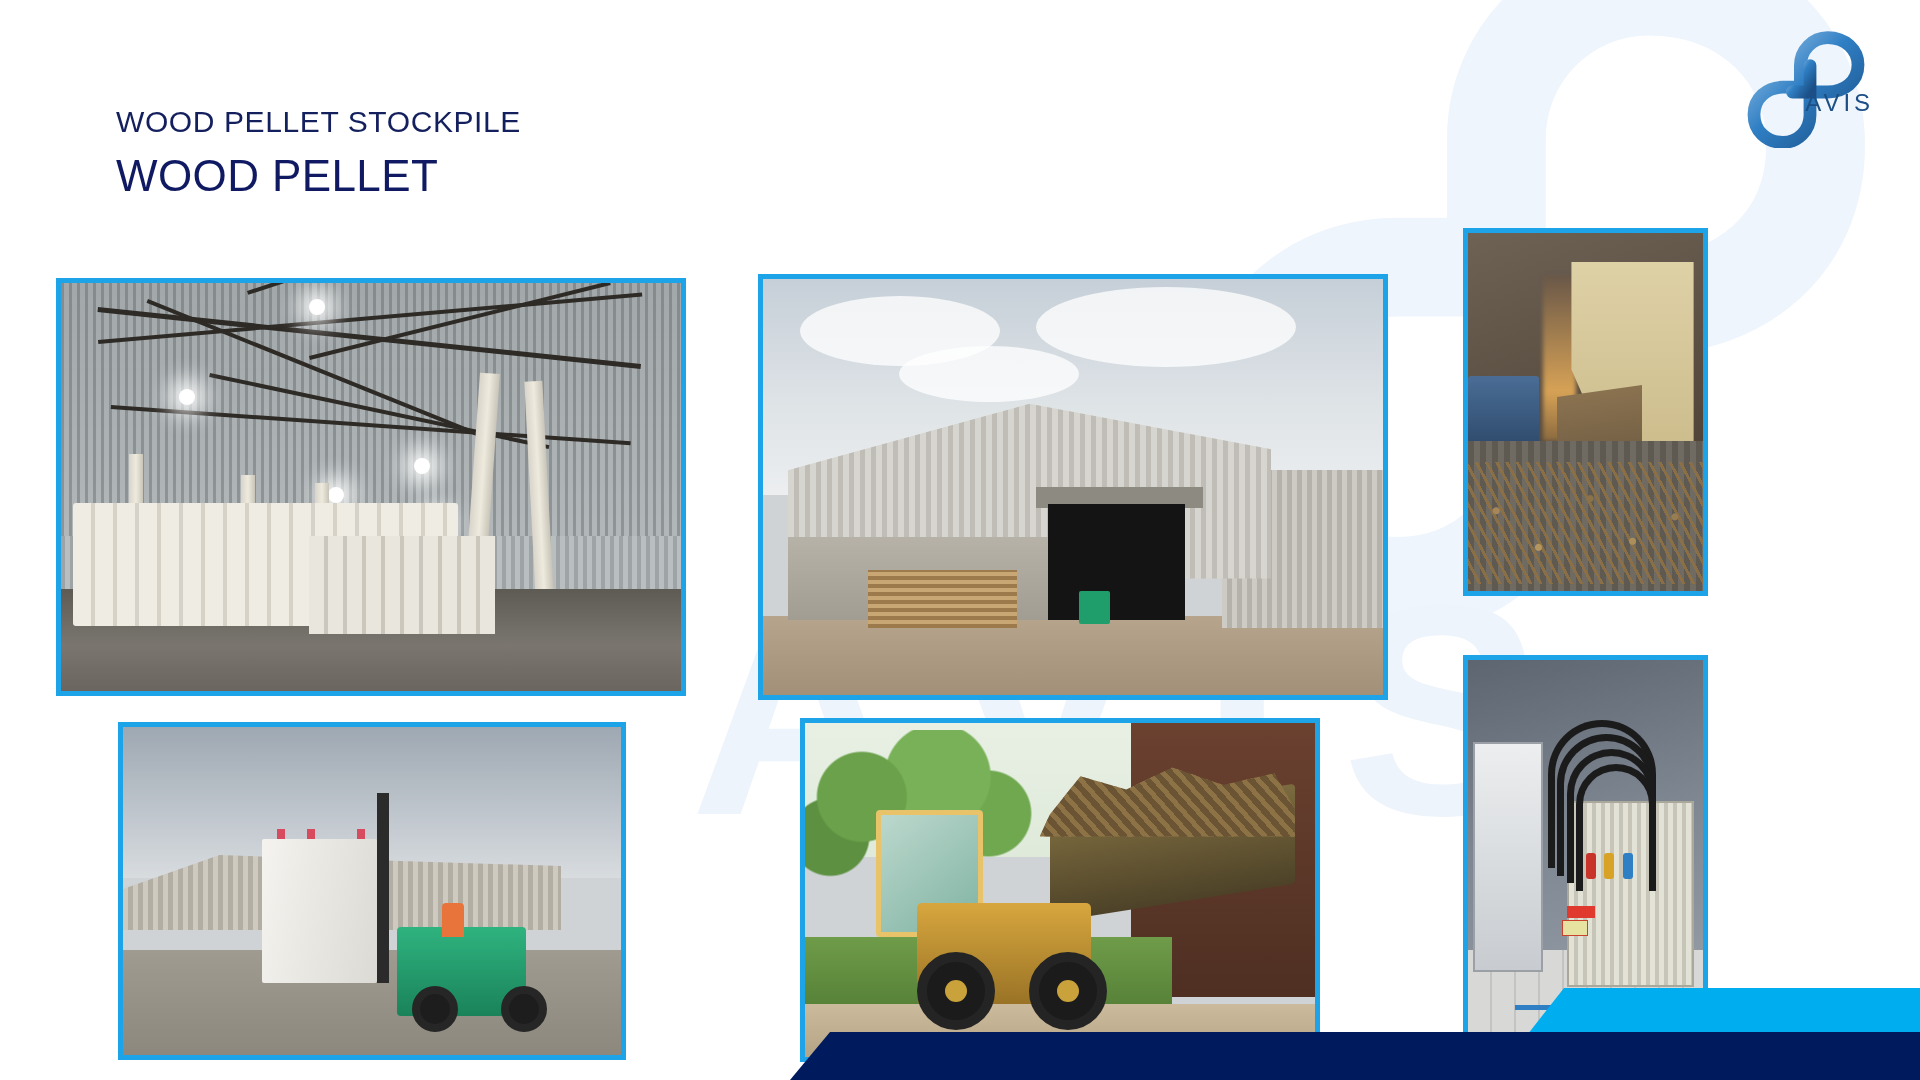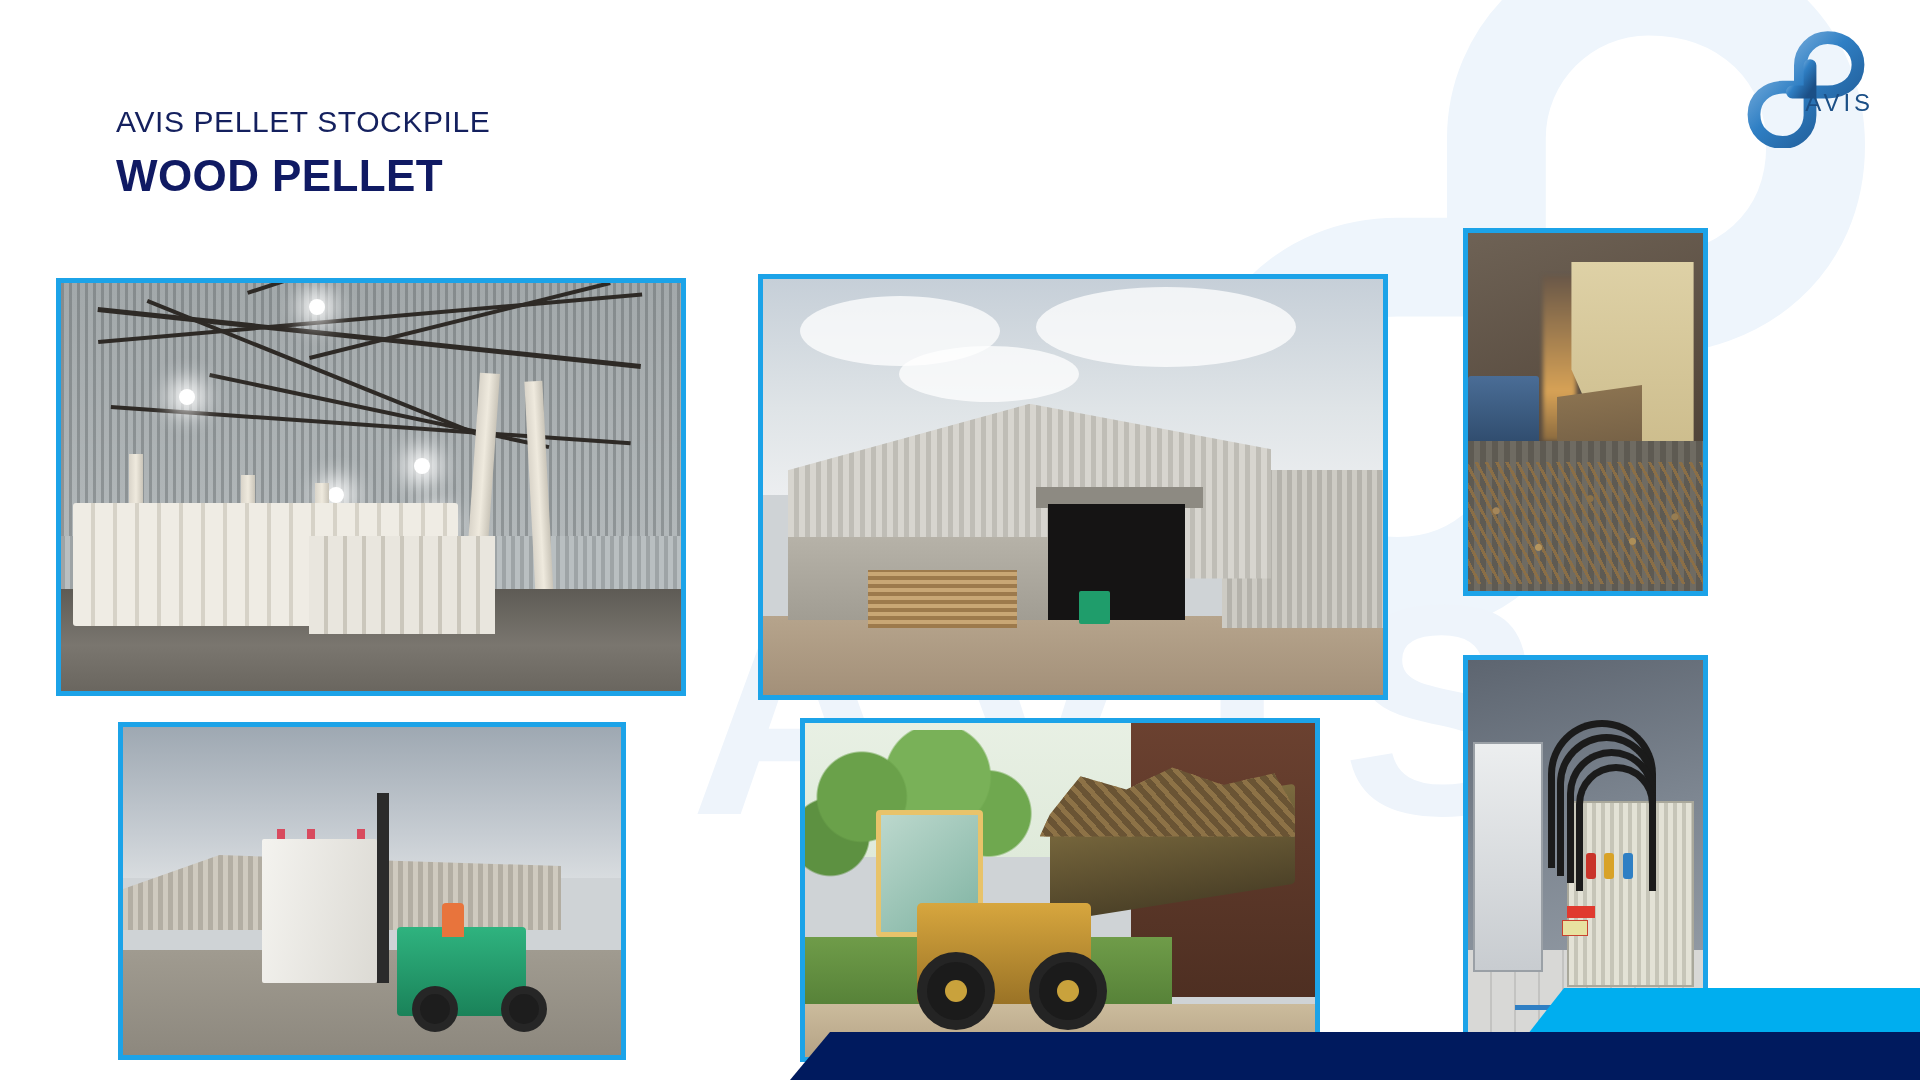--- a/index.html
+++ b/index.html
@@ -48,21 +48,21 @@
   }
   .eyebrow {
     font-size: 30px;
     font-weight: 400;
     letter-spacing: 0.6px;
     color: #14205e;
     line-height: 1.2;
   }
   .title {
     font-size: 44px;
-    font-weight: 700;
+    font-weight: 400;
     letter-spacing: 0.4px;
     color: #101a63;
     line-height: 1.25;
     margin-top: 8px;
   }
 
   
   .logo {
     position: absolute;
     right: 38px; top: 28px;
@@ -339,21 +339,21 @@
 
   <div class="wm-loop">
     <svg viewBox="0 0 200 200" xmlns="http://www.w3.org/2000/svg" aria-hidden="true">
       <path d="M118 20c26 0 44 18 44 42 0 26-20 42-44 42h-26v34c0 22-17 40-40 40-24 0-42-18-42-42 0-24 18-42 42-42h26V60c0-22 18-40 40-40z" fill="none" stroke="#eef5fc" stroke-width="26" stroke-linecap="round"></path>
     </svg>
   </div>
 
   <div class="wm-text">AVIS</div>
 
   <div class="heading-block">
-    <div class="eyebrow">AVIS PELLET STOCKPILE</div>
+    <div class="eyebrow">WOOD PELLET STOCKPILE</div>
     <div class="title">WOOD PELLET</div>
   </div>
 
   <div class="logo">
     <svg viewBox="0 0 200 150" xmlns="http://www.w3.org/2000/svg">
       <defs>
         <linearGradient id="lg" x1="0" y1="0" x2="1" y2="1">
           <stop offset="0%" stop-color="#9fc6e8"></stop>
           <stop offset="45%" stop-color="#2f7fc4"></stop>
           <stop offset="100%" stop-color="#1b4f86"></stop>

